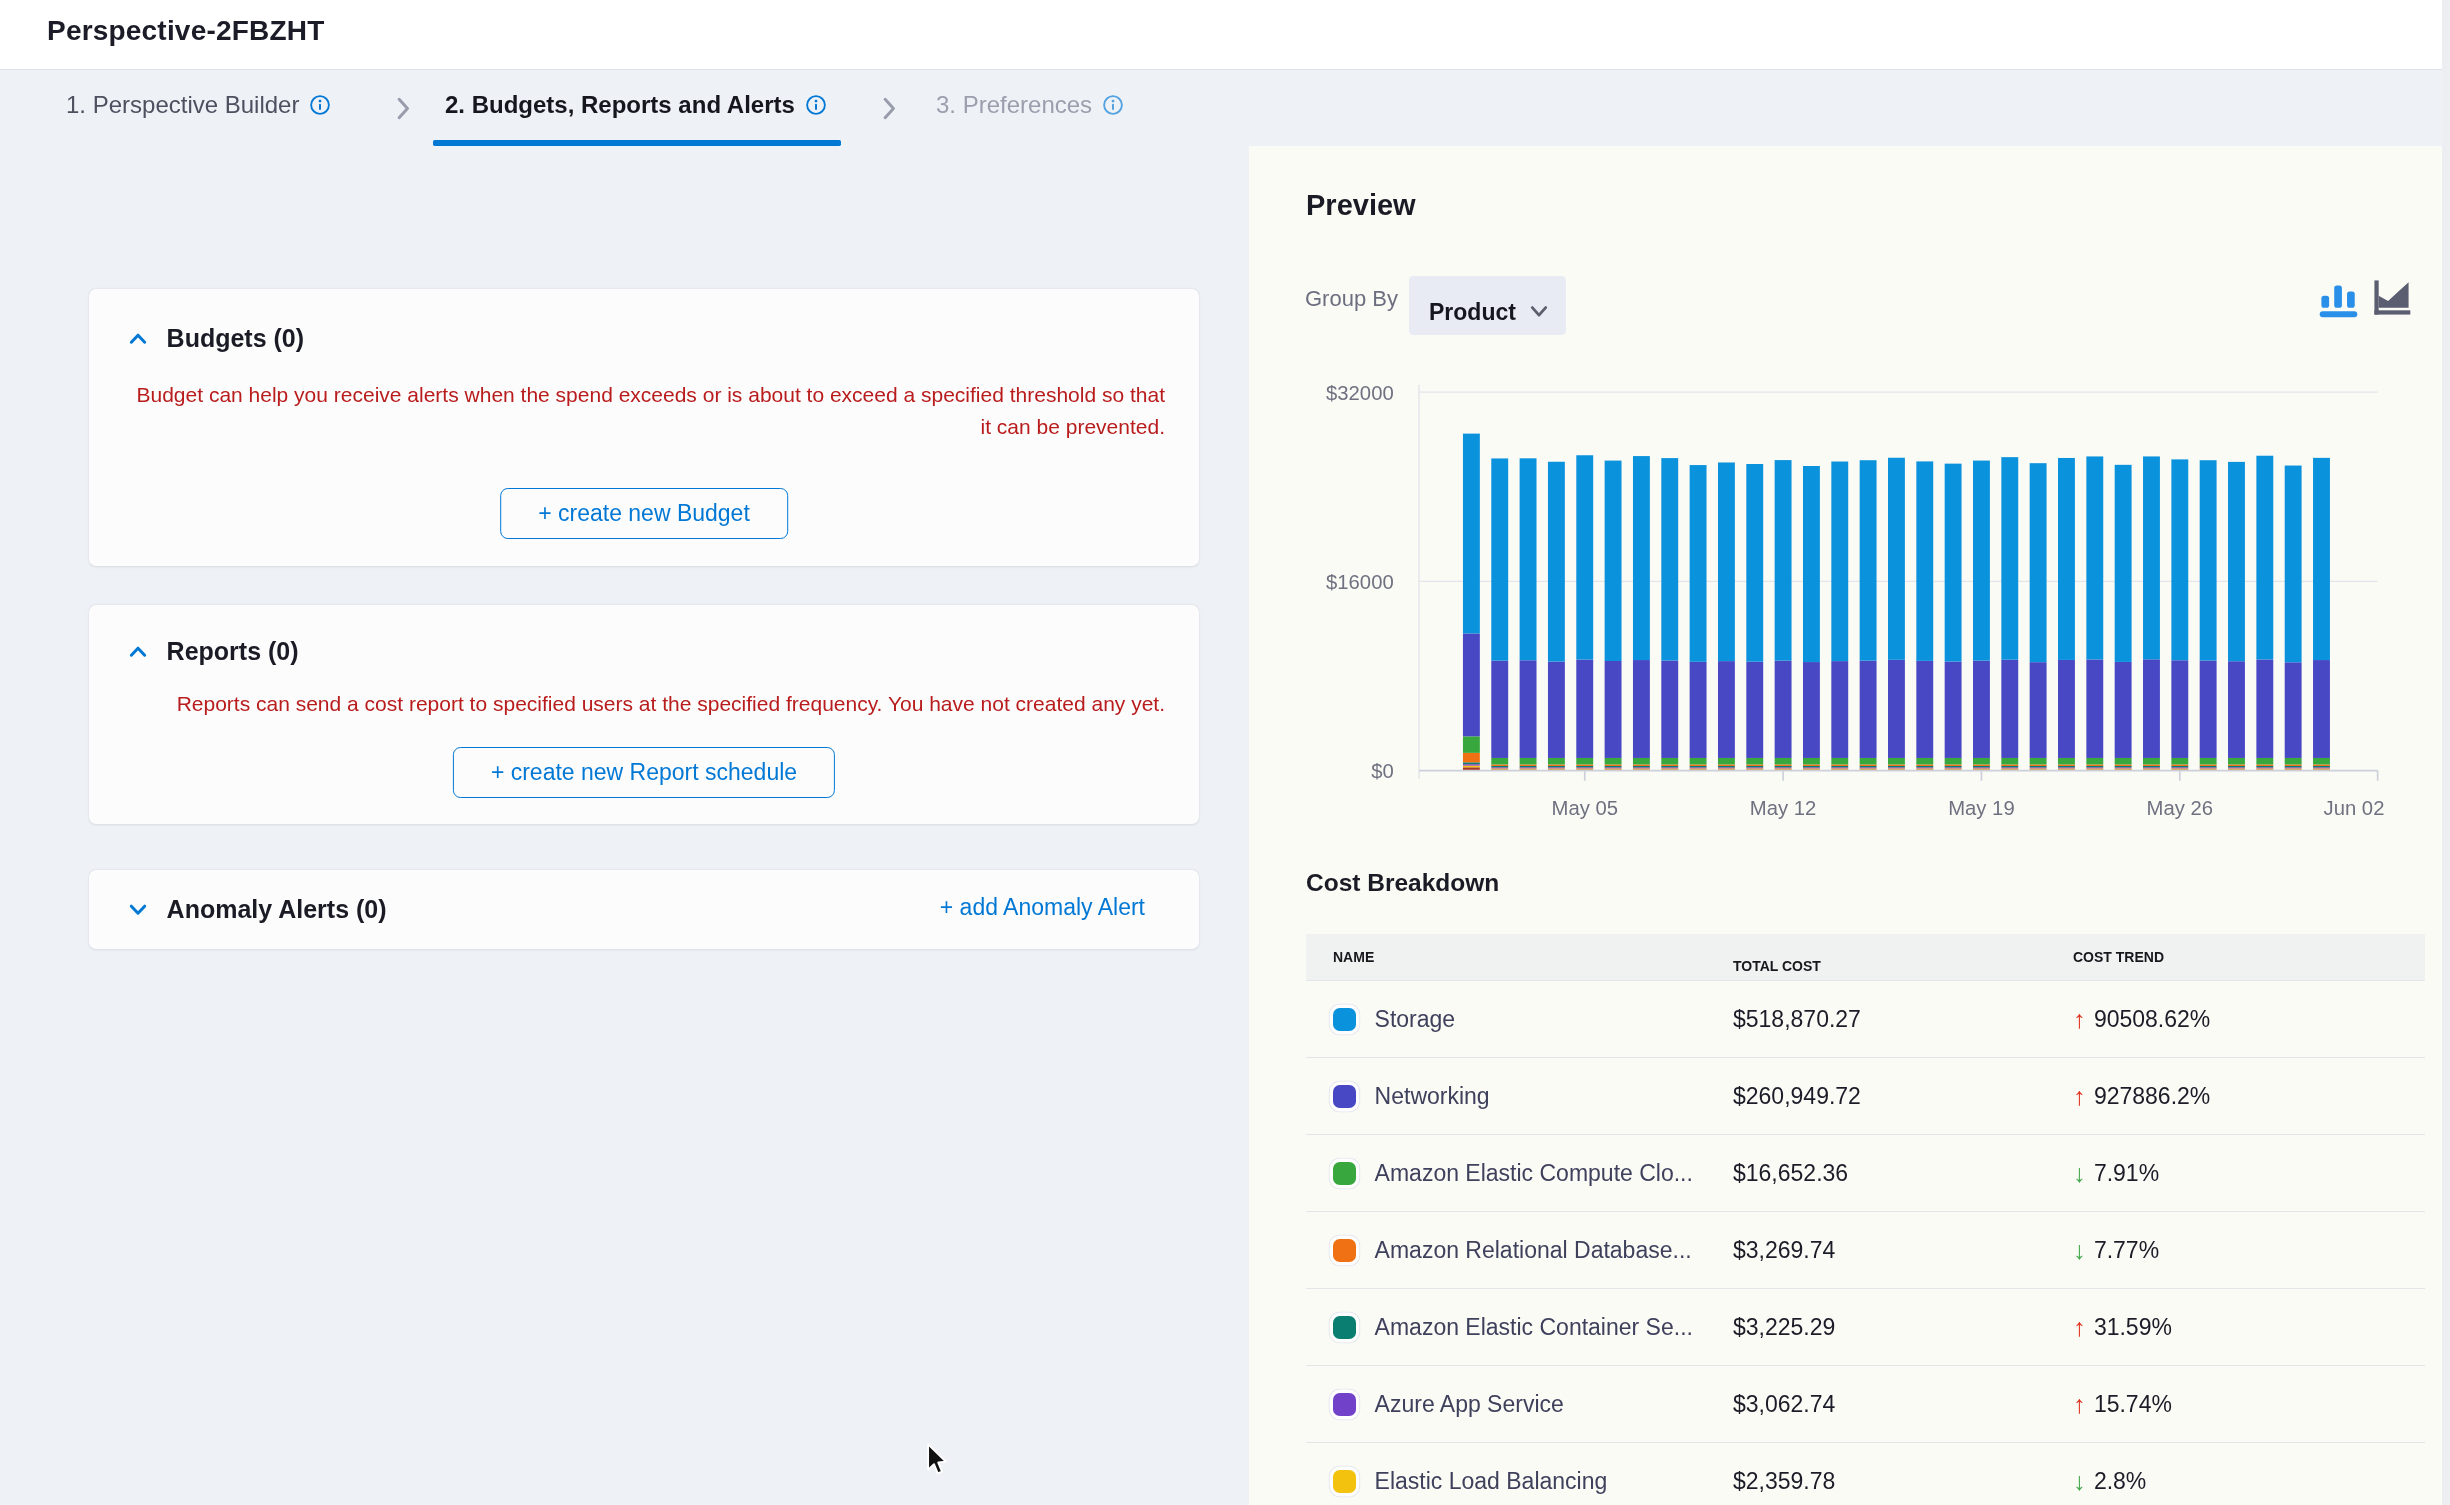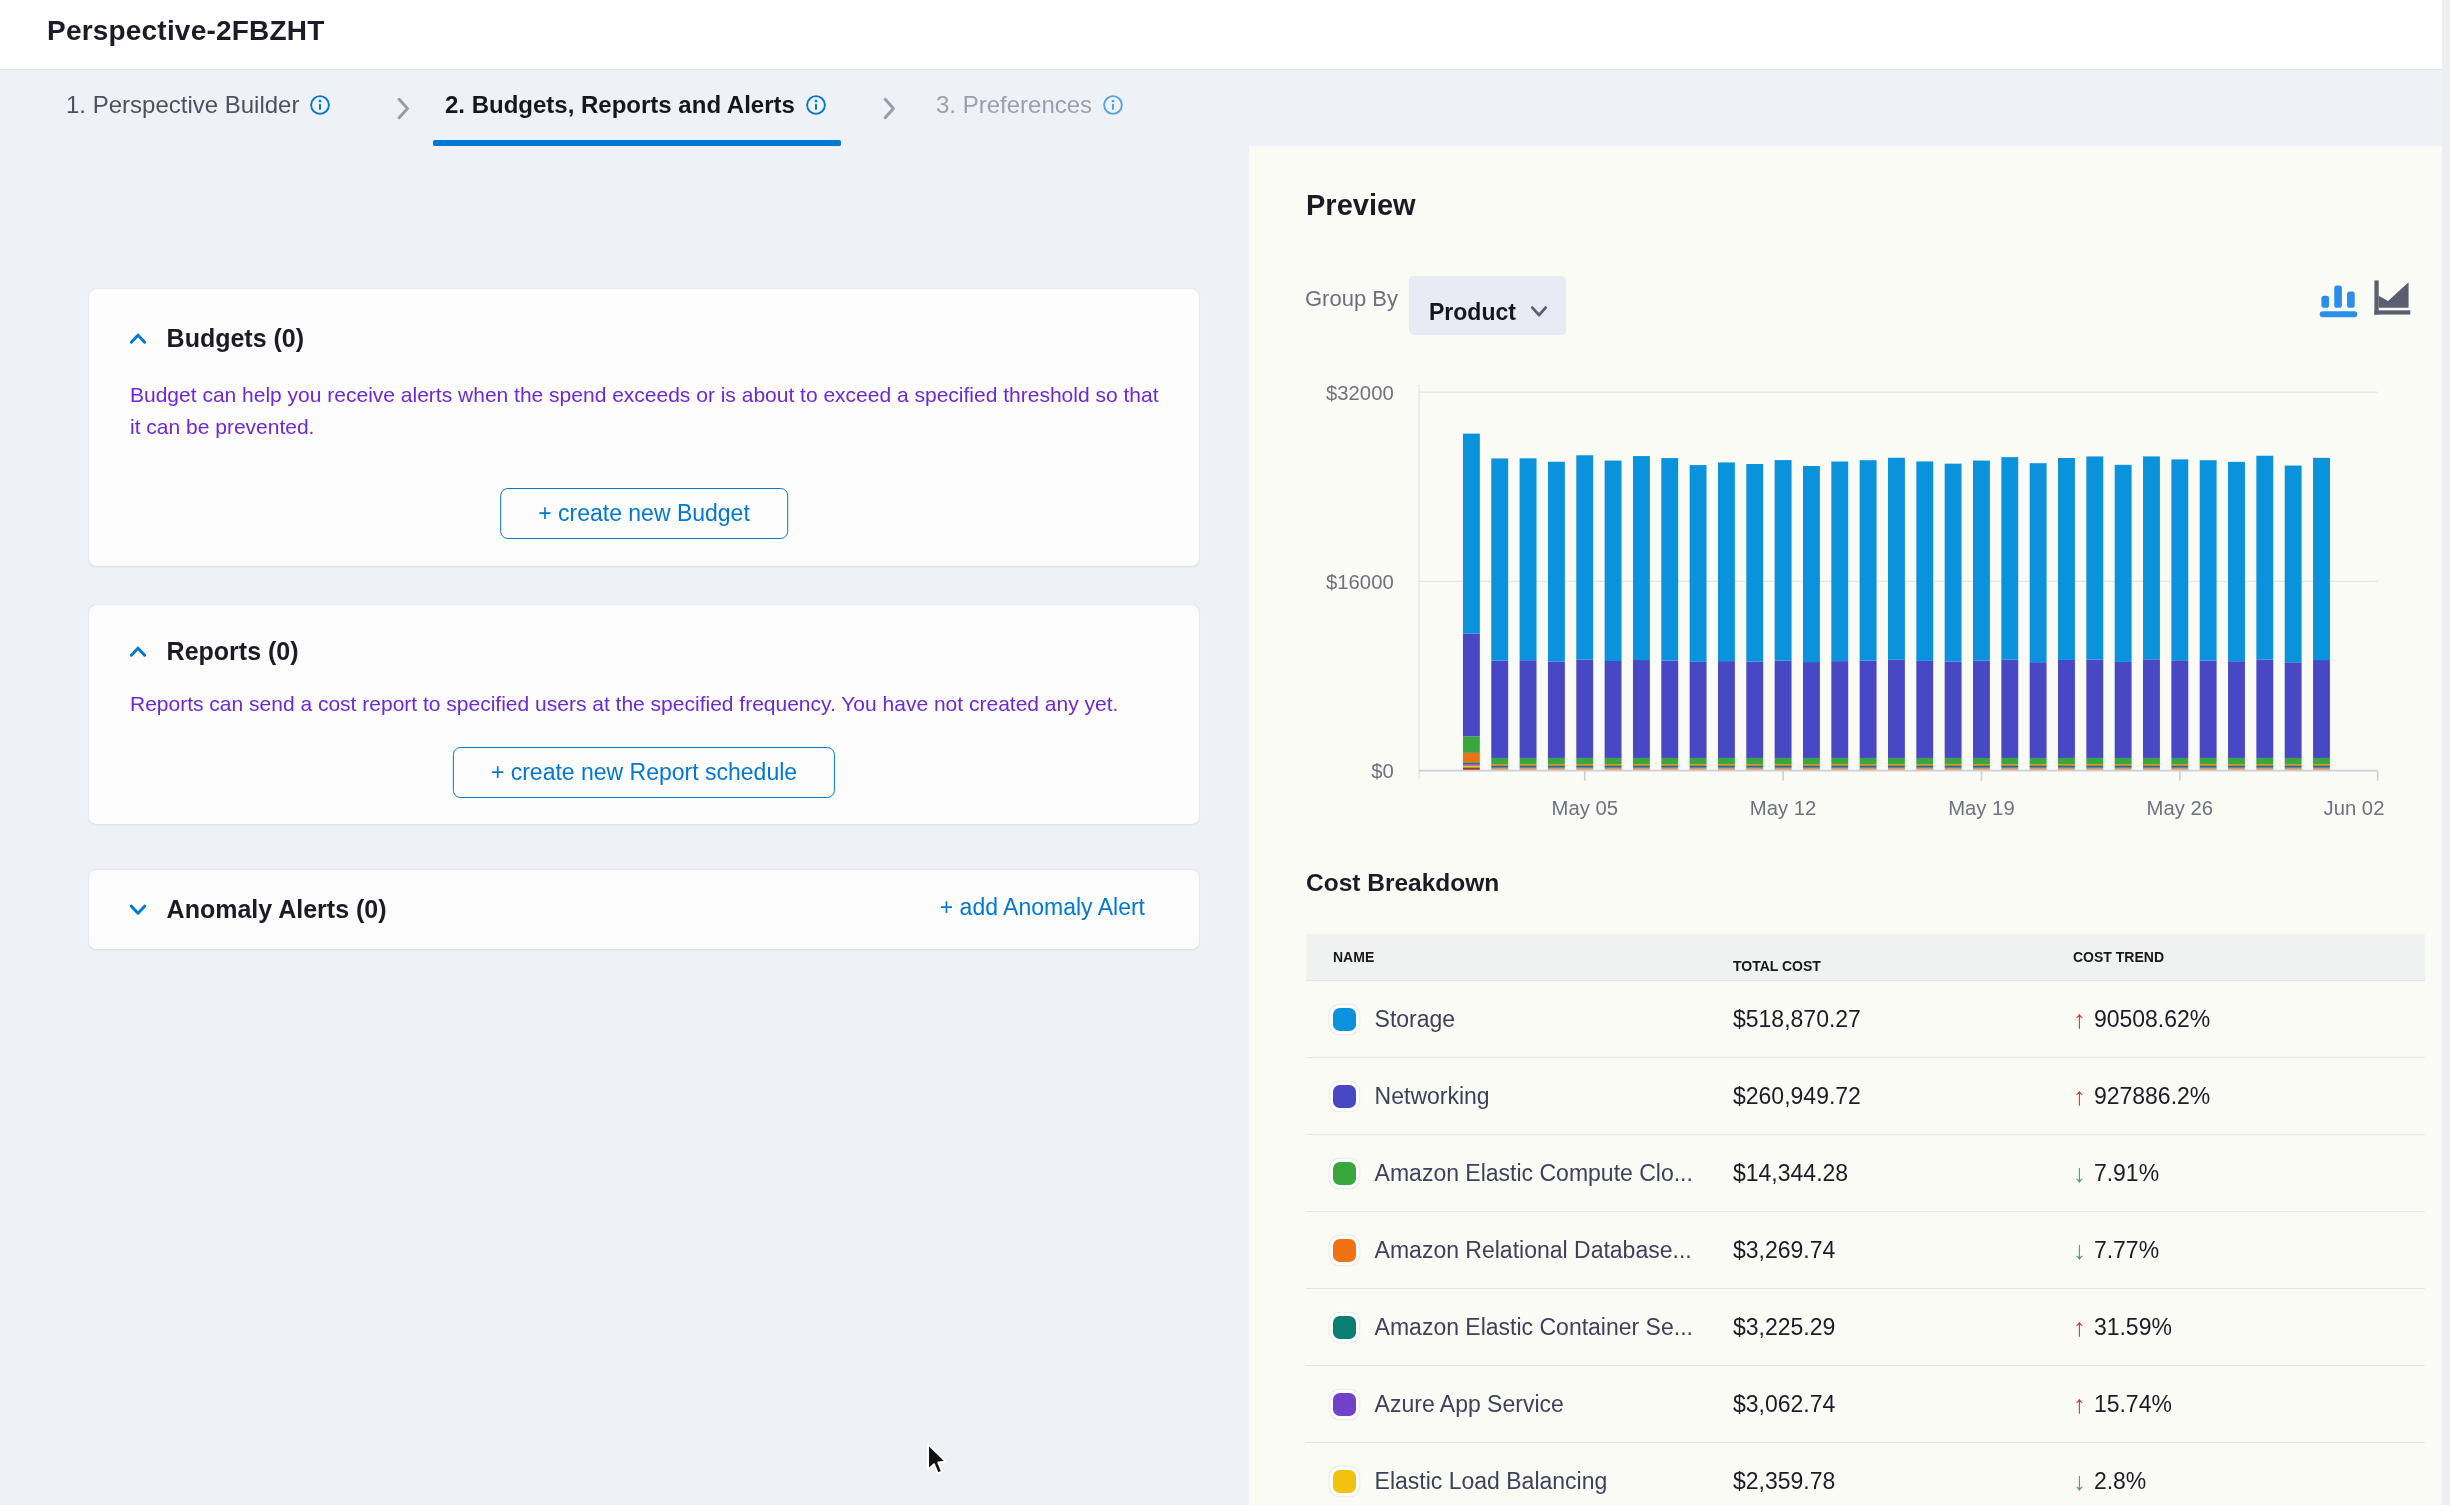--- a/index.html
+++ b/index.html
@@ -27,21 +27,21 @@
   .left-panel{position:absolute;left:0;top:146px;width:1249px;height:1359px;background:#eef2f7;}
   .page-heading{position:absolute;left:89px;top:179px;font-size:29px;font-weight:700;color:#1b1b26;}
 
   .card{position:absolute;left:89px;width:1110px;background:#fcfcfd;border-radius:6.8px;
         box-shadow:0 0.8px 2.5px rgba(40,41,61,.10),0 0 0.8px rgba(40,41,61,.12);box-sizing:border-box;}
   .card-budgets{top:289px;height:277px;}
   .card-reports{top:605px;height:219px;}
   .card-anomaly{top:870px;height:79px;padding-left:48px;}
   .card-head{position:absolute;left:39px;display:flex;align-items:center;gap:18.6px;}
   .card-head .sec-title{font-size:25px;font-weight:700;color:#1b1b26;}
-  .card-desc{position:absolute;left:41px;width:1035px;font-size:21px;line-height:32px;color:#6d28d9;}
+  .card-desc{position:absolute;left:41px;width:1035px;font-size:21px;line-height:32px;color:#b91c1c;text-align:right;}
   .ghost-btn{position:absolute;left:50%;transform:translateX(-50%);
     border:1.7px solid #0278d5;border-radius:7.6px;background:transparent;color:#0278d5;
     font-family:"Liberation Sans",sans-serif;font-size:23px;font-weight:500;height:51px;padding:0 37px;cursor:pointer;}
   .anomaly-link{position:absolute;right:54px;top:24px;font-size:23px;font-weight:500;color:#0278d5;cursor:pointer;text-decoration:none;}
 
   
   .preview-panel{position:absolute;left:1249px;top:146px;width:1201px;height:1359px;background:#fbfbf6;}
   .preview-heading{position:absolute;left:1306px;top:189px;font-size:29px;font-weight:700;color:#1b1b26;}
   .gb-label{position:absolute;left:1305px;top:286px;font-size:22px;color:#6d6f80;}
   .gb-select{position:absolute;left:1409px;top:276px;height:46px;background:#e9ebf4;border-radius:4.2px;
@@ -534,21 +534,21 @@
         <div class="cell-trend">
           <span class="trend-arrow trend-up">↑</span>
           <span>927886.2%</span>
         </div>
       </div>
       <div class="cb-row">
         <div class="cell-name">
           <span class="swatch" style="background:#38a83e"></span>
           <span>Amazon Elastic Compute Clo...</span>
         </div>
-        <div class="cell-cost">$14,344.28</div>
+        <div class="cell-cost">$16,652.36</div>
         <div class="cell-trend">
           <span class="trend-arrow trend-down">↓</span>
           <span>7.91%</span>
         </div>
       </div>
       <div class="cb-row">
         <div class="cell-name">
           <span class="swatch" style="background:#f07113"></span>
           <span>Amazon Relational Database...</span>
         </div>

